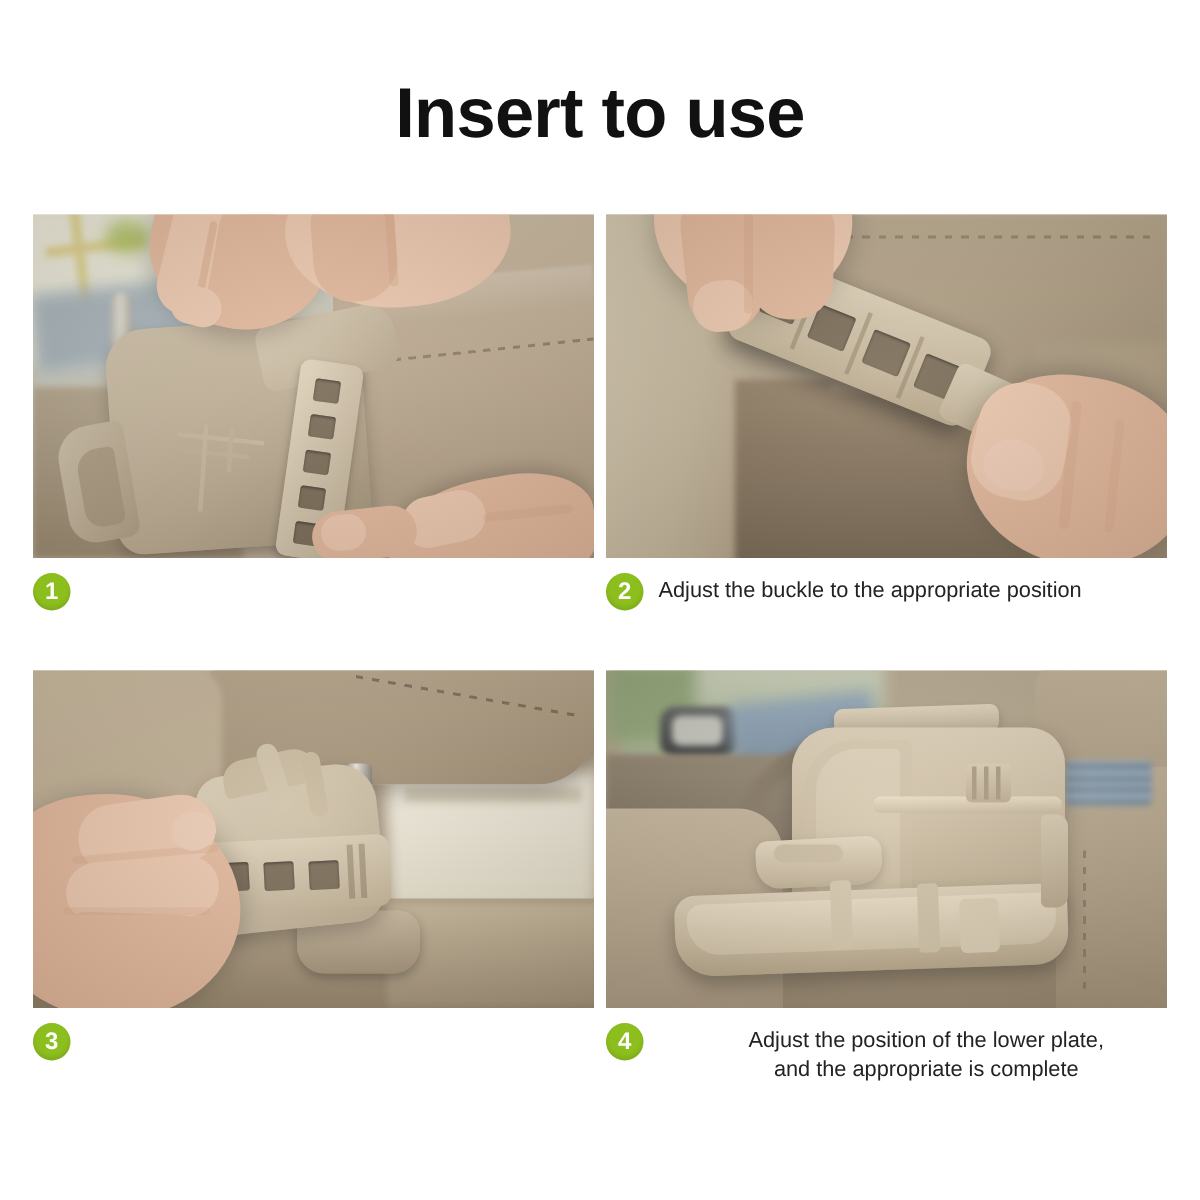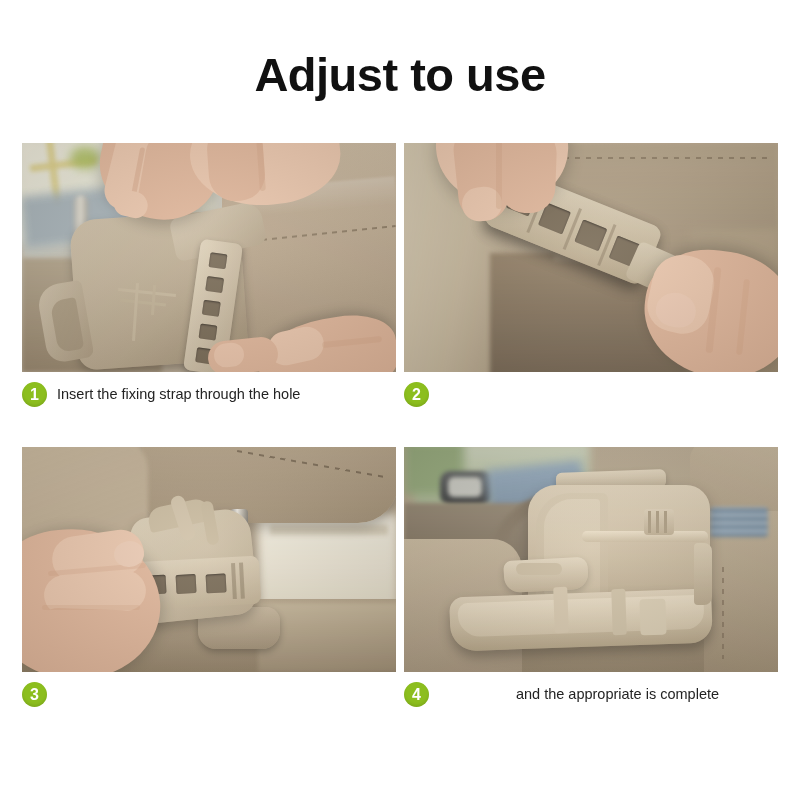--- a/index.html
+++ b/index.html
@@ -127,21 +127,21 @@
     position: absolute; inset: 0;
     background: rgba(214,188,150,0.10);
     pointer-events: none;
   }
 </style>
 </head>
 <body>
 
 <div class="page">
 
-  <div class="title">Adjust to use</div>
+  <div class="title">Insert to use</div>
 
   <div class="grid">
 
     <div class="row row1">
 
       <div class="cell">
         <div class="photo">
           <div class="scene">
 
             <div class="lyr blurxx" style="left:0;top:0;width:374px;height:229px;background:linear-gradient(160deg,#e9e6d8 0%,#cfd4cd 28%,#b9ad99 55%,#a3937e 100%);"></div>
@@ -202,21 +202,20 @@
             <div class="lyr skin" style="left:186px;top:196px;width:70px;height:34px;border-radius:18px;transform:rotate(-6deg);"></div>
             <div class="lyr skin-lt" style="left:192px;top:200px;width:30px;height:24px;border-radius:14px;transform:rotate(-6deg);opacity:.9;"></div>
 
             <div class="warm"></div>
             <div class="vig"></div>
           </div>
         </div>
 
         <div class="caption">
           <div class="badge">1</div>
-          <div class="cap-text">Insert the fixing strap through the hole</div>
         </div>
       </div>
 
       <div class="cell">
         <div class="photo">
           <div class="scene">
 
             <div class="lyr" style="left:0;top:0;width:374px;height:229px;background:linear-gradient(170deg,#c6b79f 0%,#b3a48c 45%,#9b8b73 100%);"></div>
 
             <div class="lyr blurx" style="left:-6px;top:-6px;width:104px;height:241px;background:linear-gradient(100deg,#d9cfb8,#c3b69d 60%,#ab9c84);border-radius:0 24px 20px 0;"></div>
@@ -256,20 +255,21 @@
 
             <div class="lyr" style="left:252px;top:150px;width:40px;height:34px;background:#f0cdb8;border-radius:50% 50% 44% 44%;transform:rotate(12deg);opacity:.95;"></div>
 
             <div class="warm"></div>
             <div class="vig"></div>
           </div>
         </div>
 
         <div class="caption">
           <div class="badge">2</div>
+          <div class="cap-text">Adjust the buckle to the appropriate position</div>
         </div>
       </div>
     </div>
 
     <div class="row row2" style="margin-top:19px;">
 
       <div class="cell">
         <div class="photo">
           <div class="scene">
             <div class="lyr" style="left:0;top:0;width:374px;height:225px;background:linear-gradient(180deg,#c3b49c 0%,#b2a28a 50%,#9d8d75 100%);"></div>
@@ -374,20 +374,21 @@
             <div class="lyr" style="left:290px;top:96px;width:18px;height:62px;background:linear-gradient(180deg,#d9cdb5,#b5a68c);border-radius:4px 8px 8px 4px;"></div>
 
             <div class="warm"></div>
             <div class="vig"></div>
           </div>
         </div>
 
         <div class="caption">
           <div class="badge">4</div>
           <div class="cap-text two-line">
+            <span class="cap-line">Adjust the position of the lower plate,</span>
             <span class="cap-line">and the appropriate is complete</span>
           </div>
         </div>
       </div>
     </div>
 
   </div>
 </div>
 
 </body></html>

